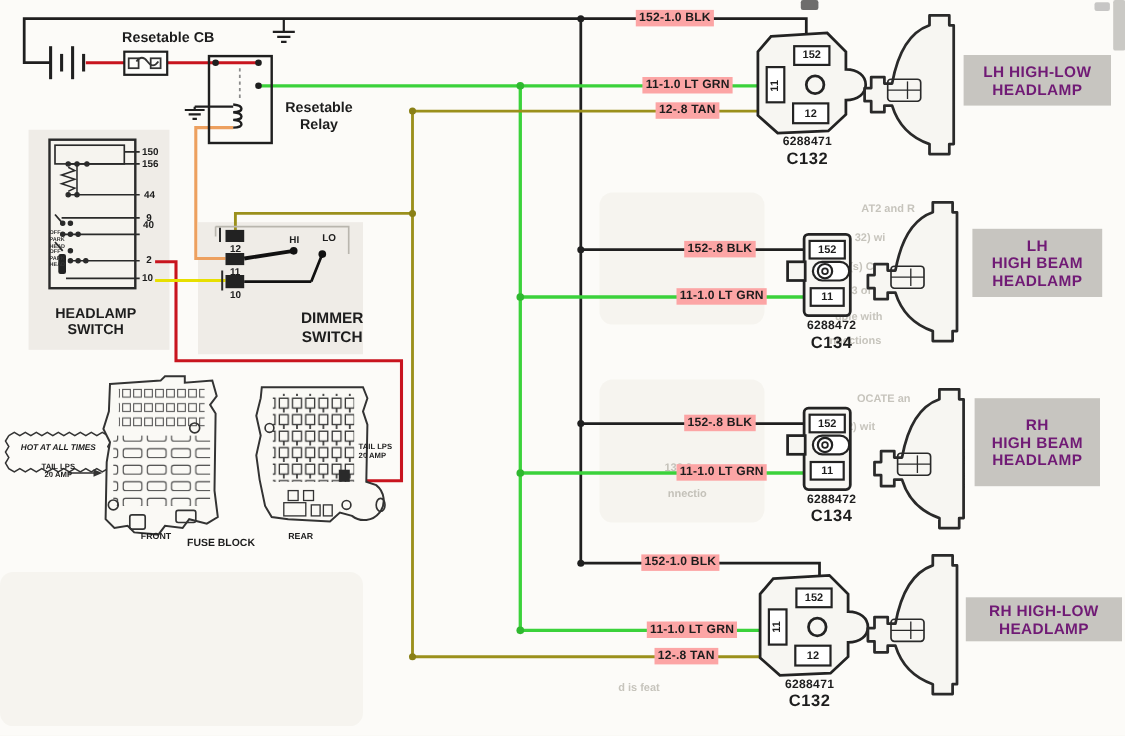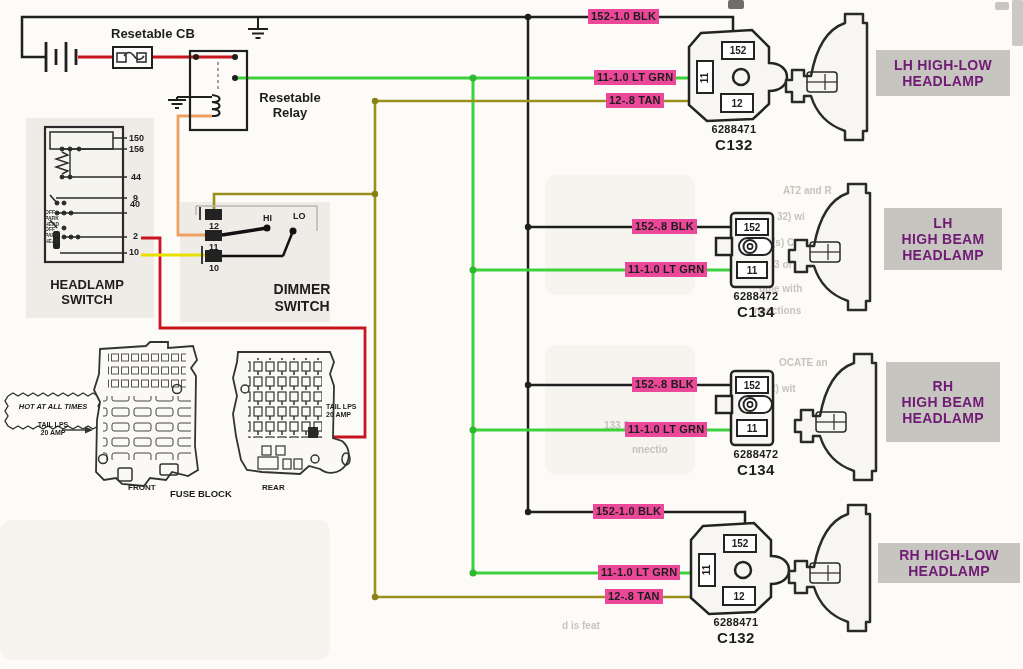--- a/index.html
+++ b/index.html
@@ -1,21 +1,21 @@
 <!DOCTYPE html>
 <html><head>
 <meta charset="utf-8">
 <style>
   html,body{margin:0;padding:0;background:#e8e6e1;}
   #page{position:relative;width:1023px;height:669px;background:#fcfbf8;overflow:hidden;
         font-family:"Liberation Sans", sans-serif;}
   .blotch{position:absolute;background:#f0eee8;opacity:.55;border-radius:12px;}
   svg{position:absolute;left:0;top:0;z-index:2;}
   .lbl{position:absolute;z-index:3;font-weight:bold;color:#1d1d1d;white-space:pre-line;}
-  .wire{font-size:11px;line-height:15px;background:#ec4899;padding:0 3px;letter-spacing:.2px;margin-left:10px;}
+  .wire{font-size:11px;line-height:15px;background:#fca5a5;padding:0 3px;letter-spacing:.2px;}
   .plate{display:flex;align-items:center;justify-content:center;text-align:center;
          background:#c7c5c0;color:#701a75;font-size:14px;line-height:16px;letter-spacing:.3px;}
   .term{font-size:10px;text-align:center;}
   .rot{transform:rotate(-90deg);transform-origin:50% 50%;width:30px;height:12px;}
   .part{font-size:11px;text-align:center;letter-spacing:.3px;}
   .code{font-size:15px;text-align:center;letter-spacing:.5px;}
   .comp{font-size:13px;line-height:15px;}
   .cent{text-align:center;}
   .swterm{font-size:9px;}
   .big{font-size:14px;line-height:17px;}
@@ -39,21 +39,21 @@
 
   <div class="bleed" style="left:783px;top:185px;">AT2 and R</div>
   <div class="bleed" style="left:777px;top:211px;">32) wi</div>
   <div class="bleed" style="left:772px;top:237px;">(s) C</div>
   <div class="bleed" style="left:763px;top:259px;">133 of C134</div>
   <div class="bleed" style="left:759px;top:283px;">uple with</div>
   <div class="bleed" style="left:754px;top:305px;">nnections</div>
   <div class="bleed" style="left:779px;top:357px;">OCATE an</div>
   <div class="bleed" style="left:770px;top:383px;">2) wit</div>
   <div class="bleed" style="left:604px;top:420px;">133 8</div>
-  <div class="bleed" style="left:600px;top:444px;padding-left:32px;">nnectio</div>
+  <div class="bleed" style="left:575px;top:444px;padding-left:32px;">nnectio</div>
   <div class="bleed" style="left:562px;top:620px;">d is feat</div>
 
   <svg width="1023" height="669" viewBox="0 0 1023 669">
     <defs>
       <pattern id="pxs" width="10" height="13" patternUnits="userSpaceOnUse">
         <rect x="1.5" y="3" width="7" height="7" fill="none" stroke="#555" stroke-width="1"></rect>
       </pattern>
       <pattern id="pfu" width="22" height="15" patternUnits="userSpaceOnUse">
         <rect x="2" y="3" width="17" height="8" rx="2" fill="none" stroke="#444" stroke-width="1"></rect>
       </pattern>

